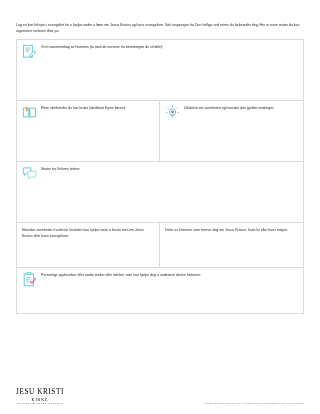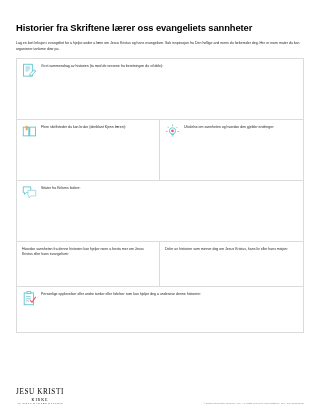--- a/index.html
+++ b/index.html
@@ -103,21 +103,20 @@
     color:#7a7d80;
     letter-spacing:0.1px;
     padding-bottom:1px;
   }
 </style>
 </head>
 <body>
 
 <div class="page">
 
-  <h1 class="title">Historier fra Skriftene lærer oss evangeliets sannheter</h1>
 
   <p class="intro">Lag en kort leksjon i evangeliet for å hjelpe andre å lære om Jesus Kristus og hans evangelium. Søk inspirasjon fra Den hellige ånd mens du forbereder deg. Her er noen måter du kan organisere tankene dine på.</p>
 
   <div class="grid">
 
     <div class="row">
       <div class="cell full h1r">
         <span class="icon">
           <svg viewBox="0 0 24 24" width="15" height="15">
             <rect x="2.5" y="2" width="14" height="19" fill="#ffffff" stroke="#5bc2cc" stroke-width="1.4"></rect>

